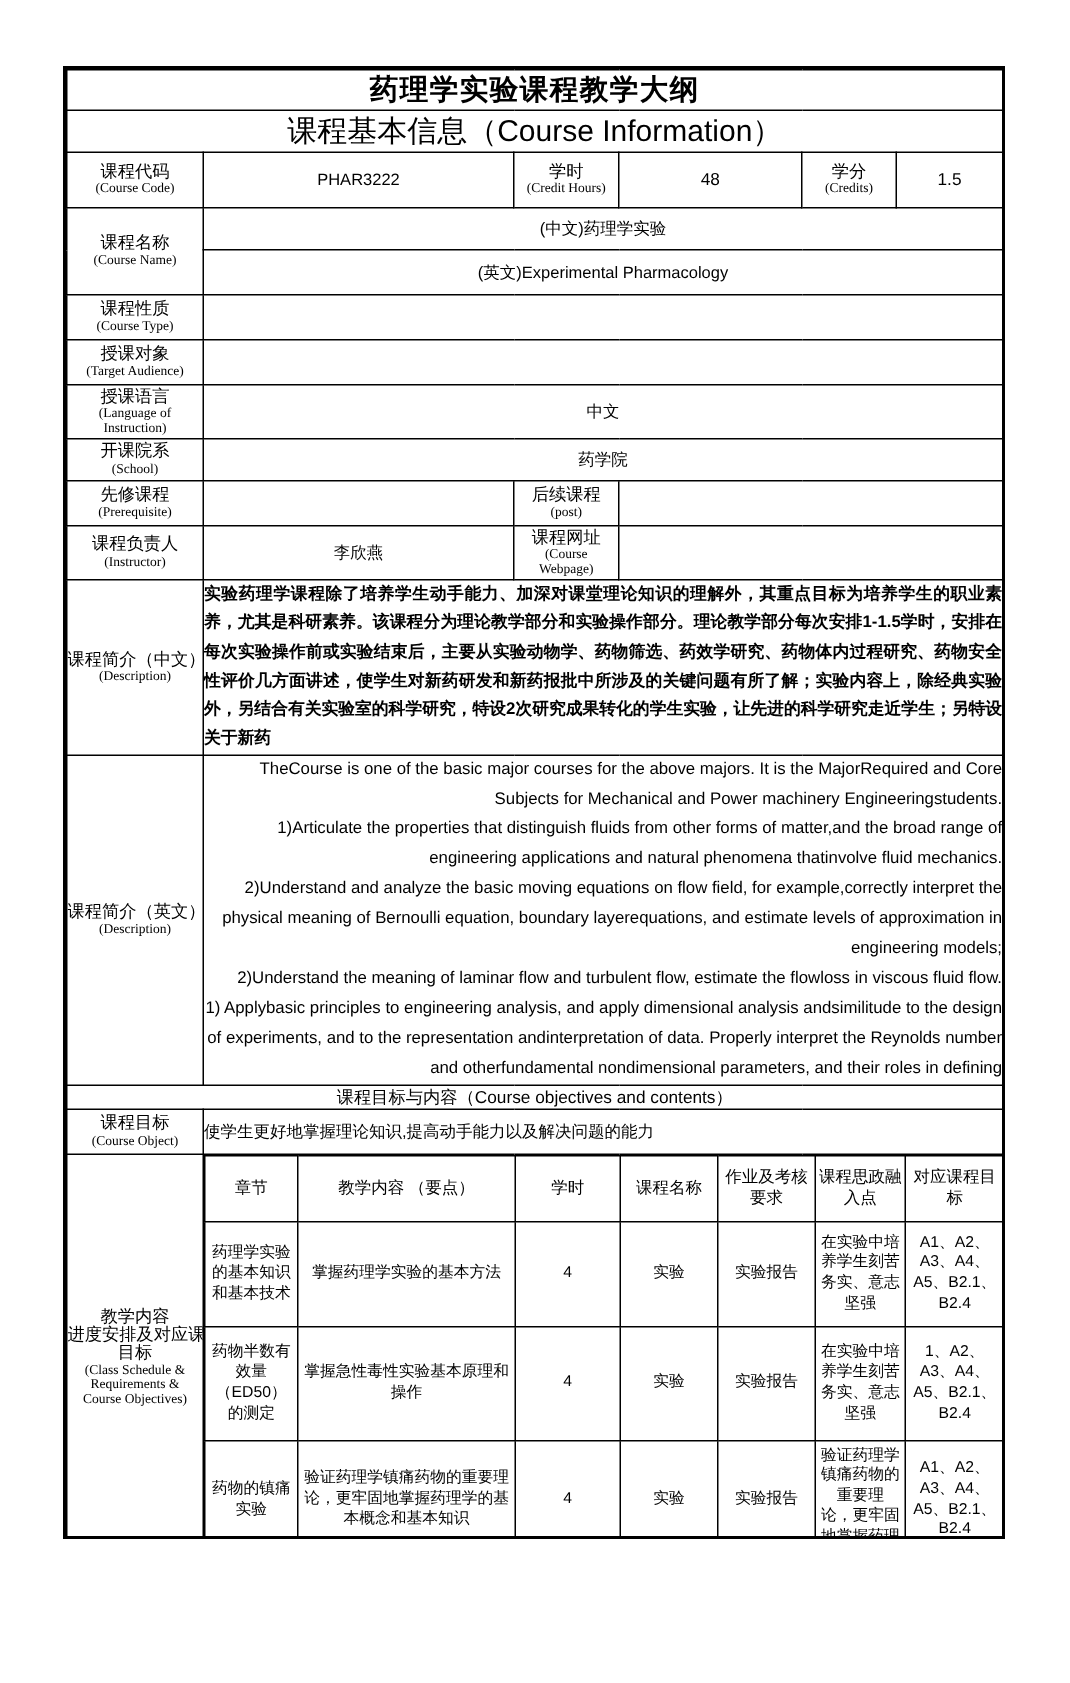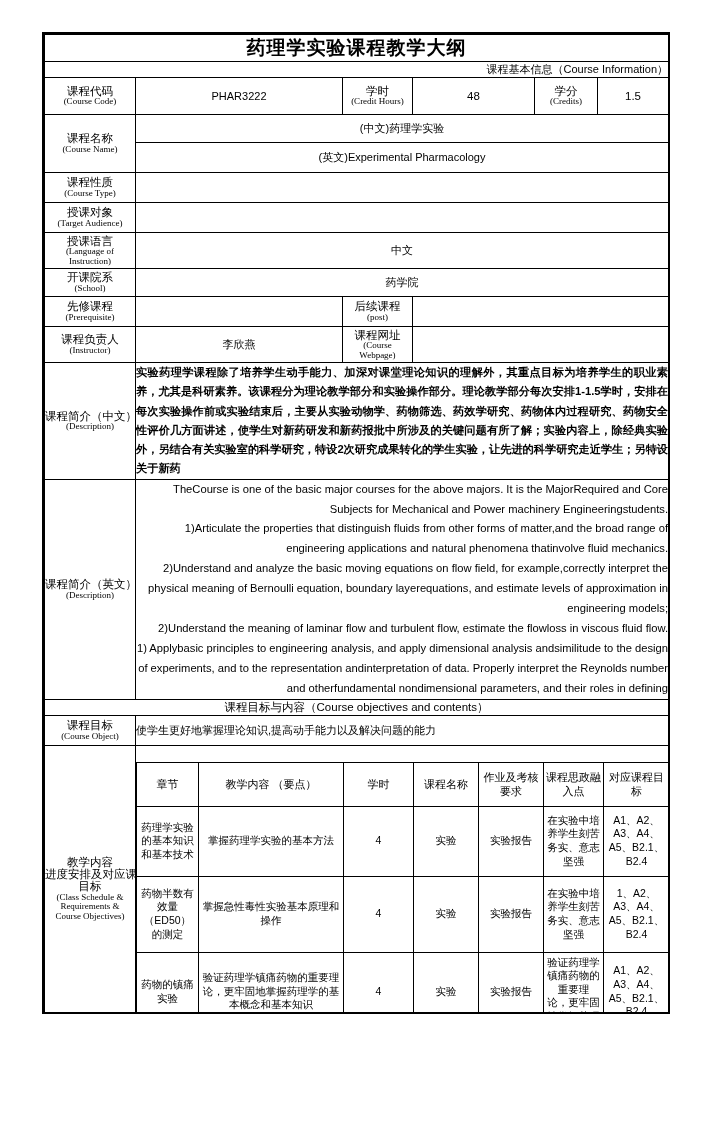--- a/index.html
+++ b/index.html
@@ -17,21 +17,21 @@
   .page {
     position: relative;
     width: 713px;
     height: 1122px;
     background: #ffffff;
     box-sizing: border-box;
   }
   .doc {
     position: absolute;
     left: 42px;
-    top: 32px;
+    top: 44px;
     width: 628px;
     border: 2px solid #000;
     box-sizing: border-box;
     background: #fff;
     
     max-height: 982px;
     overflow: hidden;
   }
   table.main {
     width: 100%;
@@ -47,22 +47,22 @@
 
   
   .title-cell {
     text-align: center;
     font-size: 19px;
     font-weight: bold;
     letter-spacing: 1px;
     padding: 11px 0 11px 0;
   }
   .subtitle-cell {
-    text-align: right;
-    font-size: 11px;
+    text-align: center;
+    font-size: 20px;
     padding: 8px 0 8px 0;
     font-weight: normal;
   }
   .section-cell {
     text-align: center;
     font-size: 11.5px;
     padding: 6px 0 6px 0;
   }
 
   
@@ -122,21 +122,20 @@
     font-size: 11px;
     padding: 3px;
     text-align: left;
   }
 
   
   table.sched {
     width: 100%;
     border-collapse: collapse;
     table-layout: fixed;
-    margin-top: 16px;
   }
   table.sched td {
     border: 1px solid #000;
     padding: 3px 2px;
     font-size: 10.5px;
     text-align: center;
     vertical-align: middle;
     line-height: 1.3;
   }
   table.sched td.hd {

